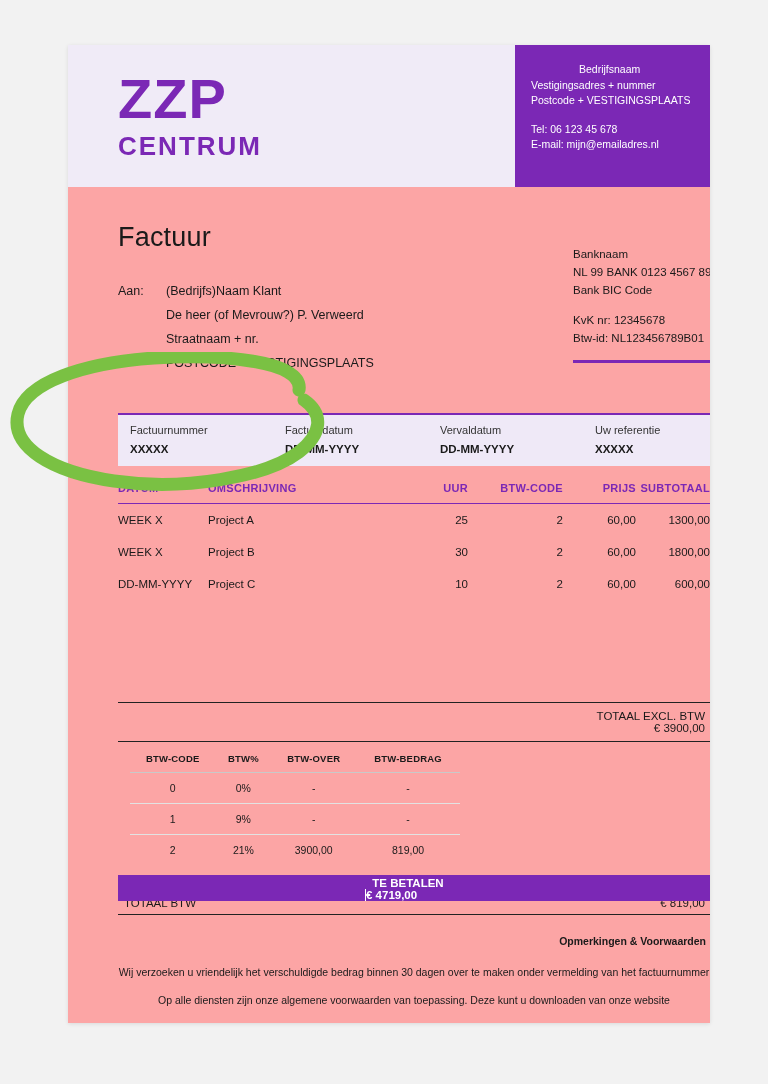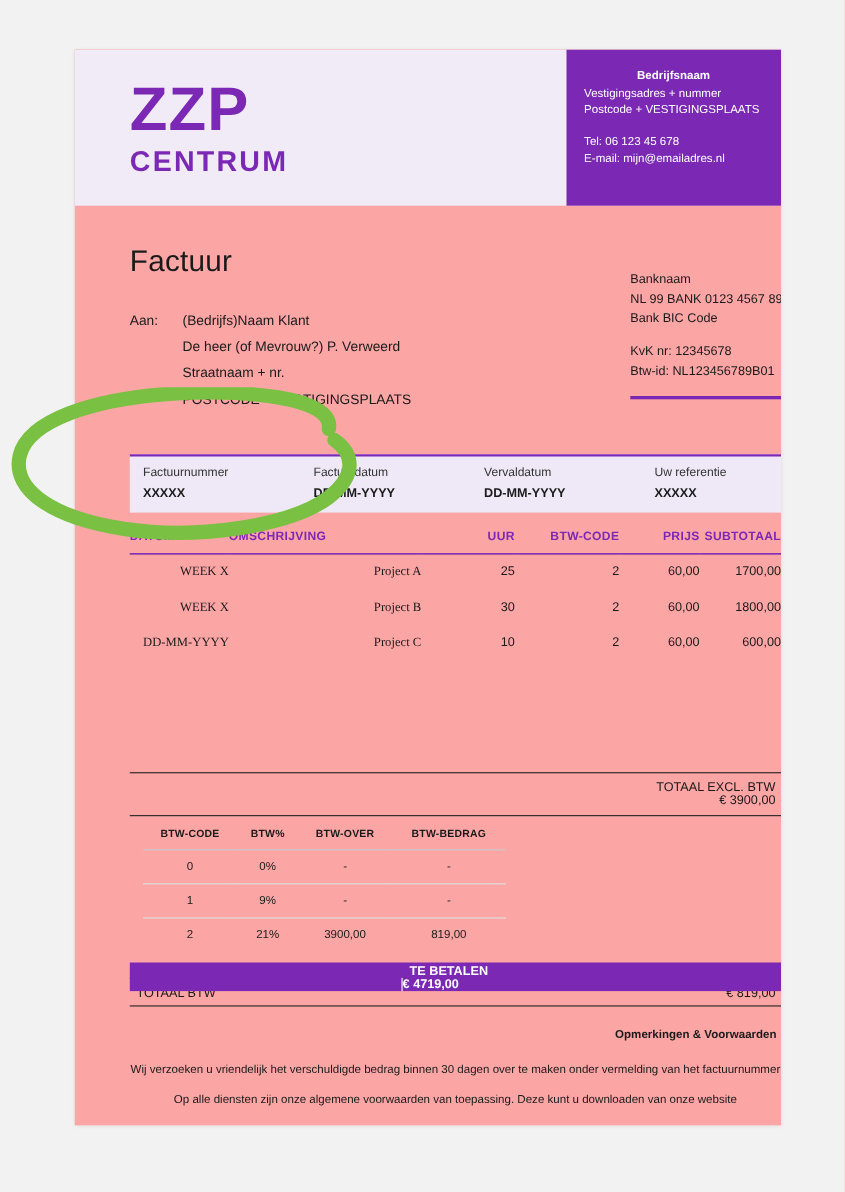--- a/index.html
+++ b/index.html
@@ -62,21 +62,21 @@
     top: 0;
     width: 195px;
     height: 142px;
     background: #7b28b5;
     color: #ffffff;
     box-sizing: border-box;
     padding: 17px 14px 0 16px;
     font-size: 10.5px;
     line-height: 15.5px;
   }
-  .header-purple .strong { font-weight: bold; padding-left: 48px; }
+  .header-purple .strong { font-weight: normal; padding-left: 48px; }
   .header-purple .gap { height: 13px; }
 
   
   .body {
     position: relative;
     padding: 0 50px;
   }
 
   .title {
     font-size: 27px;
@@ -166,21 +166,21 @@
     border-bottom: 1.5px solid #7b28b5;
     text-align: right;
     white-space: nowrap;
   }
   table.lines thead th.l { text-align: left; }
   table.lines tbody td {
     padding: 10px 0;
     text-align: right;
     white-space: nowrap;
   }
-  table.lines tbody td.l { text-align: right; font-family: Liberation Serif, serif; }
+  table.lines tbody td.l { text-align: left; }
   .col-datum { width: 90px; }
   .col-omschr { width: 175px; }
   .col-uur { width: 85px; }
   .col-btw { width: 95px; }
   .col-prijs { width: 73px; }
   .col-sub { width: 74px; }
 
   
   .tot-excl {
     position: absolute;
@@ -385,21 +385,21 @@
           <th class="col-sub">SUBTOTAAL</th>
         </tr>
       </thead>
       <tbody>
         <tr>
           <td class="l">WEEK X</td>
           <td class="l">Project A</td>
           <td>25</td>
           <td>2</td>
           <td>60,00</td>
-          <td>1700,00</td>
+          <td>1300,00</td>
         </tr>
         <tr>
           <td class="l">WEEK X</td>
           <td class="l">Project B</td>
           <td>30</td>
           <td>2</td>
           <td>60,00</td>
           <td>1800,00</td>
         </tr>
         <tr>

